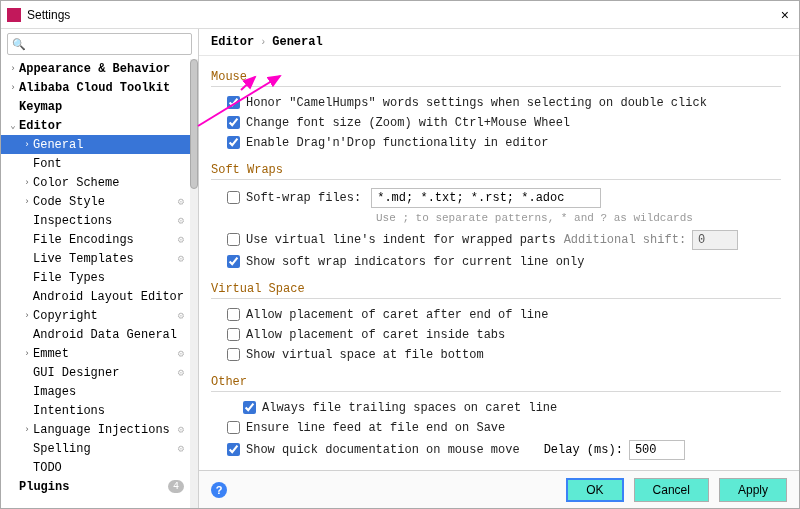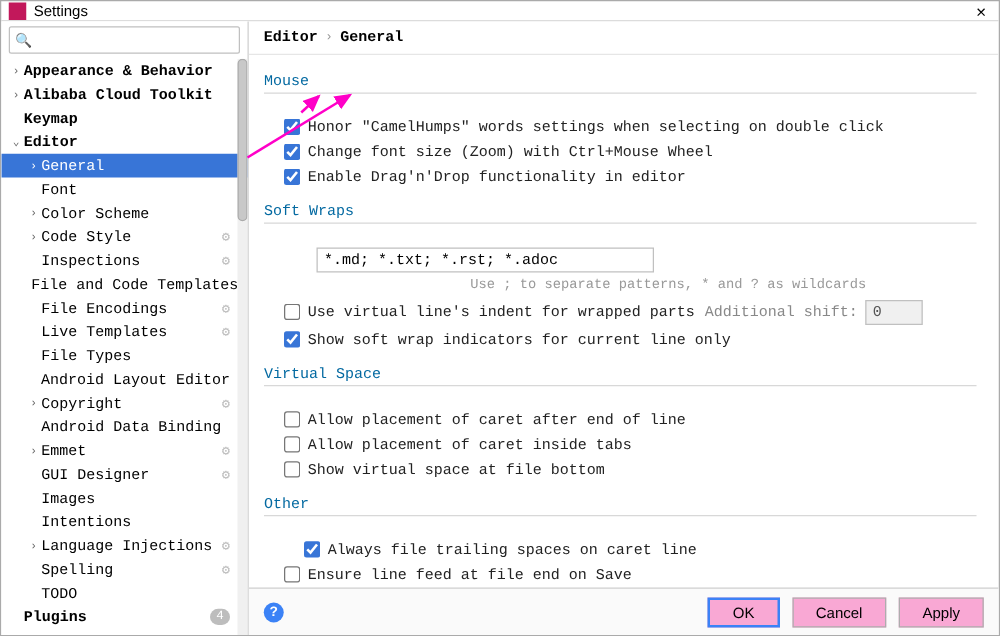--- a/index.html
+++ b/index.html
@@ -1,18 +1,18 @@
 <!DOCTYPE html>
 <html><head>
 <meta charset="utf-8">
 <style>
 * { box-sizing: border-box; margin: 0; padding: 0; }
 body { font-family: "Segoe UI", Arial, sans-serif; font-size: 12px; color: #000; background: #f0f0f0; width: 800px; height: 509px; overflow: hidden; position: relative; }
 .window { width: 800px; height: 509px; background: #fff; border: 1px solid #aaa; display: flex; flex-direction: column; }
-.titlebar { height: 16px; display: flex; align-items: center; padding: 0 6px; border-bottom: 1px solid #dcdcdc; font-size: 12px; }
+.titlebar { height: 28px; display: flex; align-items: center; padding: 0 6px; border-bottom: 1px solid #dcdcdc; font-size: 12px; }
 .titlebar .app-icon { width: 14px; height: 14px; background: #c2185b; margin-right: 6px; }
 .titlebar .spacer { flex: 1; }
 .titlebar .close { font-size: 14px; padding: 0 4px; cursor: pointer; }
 .body { flex: 1; display: flex; overflow: hidden; }
 .sidebar { width: 198px; border-right: 1px solid #d0d0d0; display: flex; flex-direction: column; background: #fff; }
 .search-wrap { padding: 4px 6px; }
 .search { width: 100%; height: 22px; border: 1px solid #c0c0c0; border-radius: 2px; padding: 2px 6px 2px 20px; font-size: 12px; background: #fff; }
 .search-wrap { position: relative; }
 .search-icon { position: absolute; left: 11px; top: 9px; font-size: 11px; color: #888; pointer-events: none; }
 .tree { flex: 1; overflow-y: auto; font-family: Consolas, "Courier New", monospace; font-size: 12px; position: relative; }
@@ -25,33 +25,33 @@
 .tree .node.selected { background: #3875d7; color: #fff; }
 .tree .node.selected .chev { color: #fff; }
 .badge { background: #bdbdbd; color: #fff; border-radius: 8px; font-size: 10px; padding: 0 5px; margin-left: auto; line-height: 13px; }
 .d0 { padding-left: 8px; }
 .d1 { padding-left: 22px; }
 .bold { font-weight: bold; }
 .main { flex: 1; display: flex; flex-direction: column; overflow: hidden; }
 .breadcrumb { padding: 6px 12px 6px 12px; font-family: Consolas, "Courier New", monospace; font-size: 12px; font-weight: bold; display: flex; align-items: center; gap: 6px; border-bottom: 1px solid #e6e6e6; }
 .breadcrumb .sep { color: #999; font-weight: normal; font-size: 10px; }
 .content { flex: 1; overflow-y: auto; padding: 4px 18px 8px 12px; font-family: Consolas, "Courier New", monospace; font-size: 12px; color: #222; }
-.group-title { color: #0369a1; font-size: 12px; padding: 4px 0 2px 0; border-bottom: 1px solid #d8d8d8; margin-bottom: 17px; margin-top: 6px; }
+.group-title { color: #a16207; font-size: 12px; padding: 4px 0 2px 0; border-bottom: 1px solid #d8d8d8; margin-bottom: 6px; margin-top: 6px; }
 .row { display: flex; align-items: center; padding: 2px 0 2px 16px; line-height: 16px; }
 .row.sub { padding-left: 32px; }
 .row label { display: flex; align-items: flex-start; gap: 6px; cursor: pointer; }
 .row input[type=checkbox] { width: 13px; height: 13px; margin-top: 1px; flex-shrink: 0; accent-color: #3875d7; }
 .row input[type=text] { border: 1px solid #c0c0c0; height: 20px; padding: 1px 5px; font-family: inherit; font-size: 12px; }
 .hint { color: #999; font-size: 11px; padding-left: 165px; padding-top: 2px; padding-bottom: 4px; }
 .inline-label { color: #888; margin-left: 8px; margin-right: 6px; }
 select { border: 1px solid #c0c0c0; height: 22px; font-family: inherit; font-size: 12px; background: #f6f6f6; padding: 1px 4px; }
 .footer { height: 38px; border-top: 1px solid #d0d0d0; display: flex; align-items: center; padding: 0 12px; gap: 10px; background: #fafafa; }
 .footer .help { width: 16px; height: 16px; border-radius: 50%; background: #3b82f6; color: #fff; display: flex; align-items: center; justify-content: center; font-size: 11px; font-weight: bold; cursor: pointer; }
 .footer .spacer { flex: 1; }
-.footer button { height: 24px; padding: 0 18px; font-size: 12px; border: 1px solid #adadad; background: #f9a8d4; cursor: pointer; }
+.footer button { height: 24px; padding: 0 18px; font-size: 12px; border: 1px solid #adadad; background: #5eead4; cursor: pointer; }
 .footer button.primary { border: 2px solid #3b82f6; }
 .annot { position: absolute; pointer-events: none; }
 </style>
 </head>
 <body>
 
 <div class="window">
   <div class="titlebar">
     <div class="app-icon"></div>
     <span>Settings</span>
@@ -103,25 +103,20 @@
             <span class="lbl">Code Style</span>
             <span class="cog">⚙</span>
           </div>
           <div class="node d1">
             <span class="chev"></span>
             <span class="lbl">Inspections</span>
             <span class="cog">⚙</span>
           </div>
           <div class="node d1">
             <span class="chev"></span>
-            <span class="lbl">File and Code Templates</span>
-            <span class="cog">⚙</span>
-          </div>
-          <div class="node d1">
-            <span class="chev"></span>
             <span class="lbl">File Encodings</span>
             <span class="cog">⚙</span>
           </div>
           <div class="node d1">
             <span class="chev"></span>
             <span class="lbl">Live Templates</span>
             <span class="cog">⚙</span>
           </div>
           <div class="node d1">
             <span class="chev"></span>
@@ -131,21 +126,21 @@
             <span class="chev"></span>
             <span class="lbl">Android Layout Editor</span>
           </div>
           <div class="node d1">
             <span class="chev">›</span>
             <span class="lbl">Copyright</span>
             <span class="cog">⚙</span>
           </div>
           <div class="node d1">
             <span class="chev"></span>
-            <span class="lbl">Android Data Binding</span>
+            <span class="lbl">Android Data General</span>
           </div>
           <div class="node d1">
             <span class="chev">›</span>
             <span class="lbl">Emmet</span>
             <span class="cog">⚙</span>
           </div>
           <div class="node d1">
             <span class="chev"></span>
             <span class="lbl">GUI Designer</span>
             <span class="cog">⚙</span>
@@ -204,21 +199,25 @@
           </div>
         <div class="row">
             <label>
               <input type="checkbox" checked="" style="">
               <span>Enable Drag'n'Drop functionality in editor</span>
             </label>
           </div>
 
         <div class="group-title">Soft Wraps</div>
         <div class="row">
-          <input type="text" style="width: 270px; margin-left: 26px; font-family: Liberation Mono, monospace;" value="*.md; *.txt; *.rst; *.adoc">
+          <label>
+              <input type="checkbox" style="">
+              <span>Soft-wrap files:</span>
+            </label>
+          <input type="text" style="width: 230px; margin-left: 10px; font-family: Liberation Mono, monospace;" value="*.md; *.txt; *.rst; *.adoc">
         </div>
         <div class="hint">Use ; to separate patterns, * and ? as wildcards</div>
         <div class="row">
           <label>
               <input type="checkbox" style="">
               <span>Use virtual line's indent for wrapped parts</span>
             </label>
           <span class="inline-label">Additional shift:</span>
           <input type="text" style="width: 46px; background: rgb(240, 240, 240);" disabled="" value="0">
         </div>

